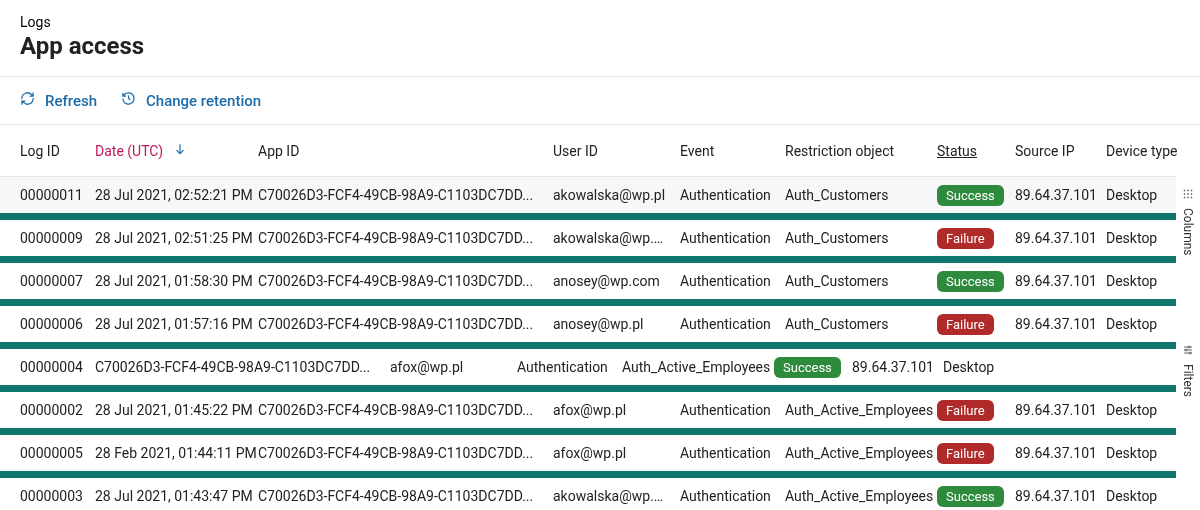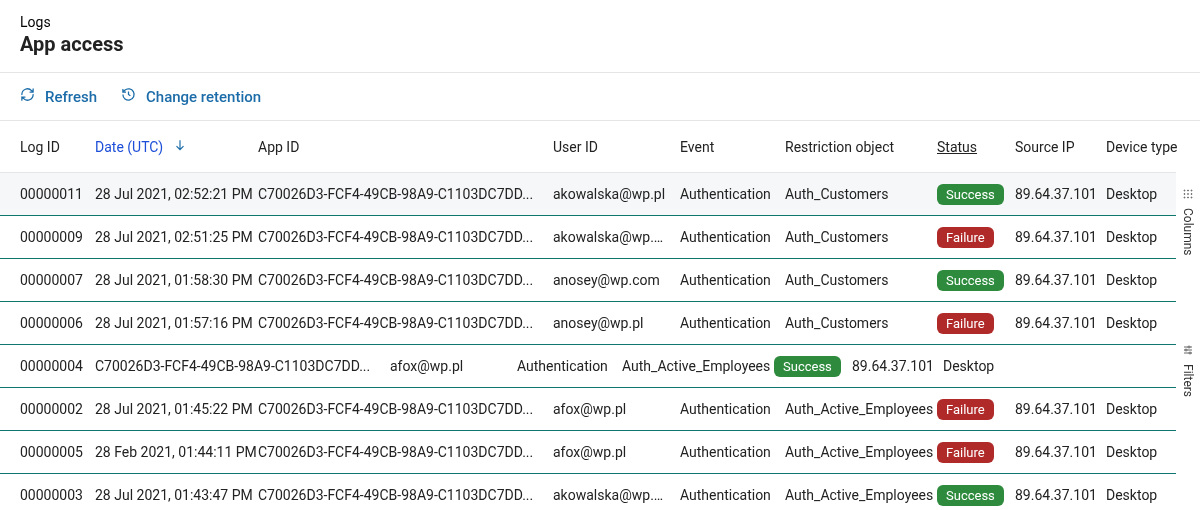--- a/index.html
+++ b/index.html
@@ -15,21 +15,21 @@
     }
     .header {
       padding: 14px 20px 0px 20px;
     }
     .breadcrumb {
       color: #000000;
       font-size: 14px;
       margin-bottom: 2px;
     }
     .page-title {
-      font-size: 20px;
+      font-size: 24px;
       font-weight: 700;
       color: #222;
       margin-bottom: 16px;
     }
     .divider {
       height: 1px; background: #e5e5e5; width: 100%;
     }
     .toolbar {
       display: flex; gap: 24px; padding: 14px 20px; align-items: flex-end;
     }
@@ -40,29 +40,29 @@
     .toolbar .action svg { width: 15px; height: 15px; fill: none; stroke: #1b6ca8; stroke-width: 2; }
     .divider2 { height: 1px; background: #e5e5e5; width: 100%; }
 
     .table {
       width: calc(100% - 24px);
     }
     .thead, .row {
       display: flex;
       align-items: center;
       padding: 0 20px;
-      border-bottom: 1px solid #0f766e;
+      border-bottom: 7px solid #0f766e;
     }
     .thead {
       height: 52px;
       color: #222;
       font-weight: 400;
       border-bottom: 1px solid #e5e5e5;
     }
-    .thead .sortcol { color: #1d4ed8; display: inline-flex; align-items: center; gap: 10px; }
+    .thead .sortcol { color: #be185d; display: inline-flex; align-items: center; gap: 10px; }
     .row {
       height: 43px;
       white-space: nowrap;
     }
     .row:nth-child(1){ background: #f6f7f8; }
 
     .c-logid { width: 75px; flex: 0 0 auto; }
     .c-date  { width: 163px; flex: 0 0 auto; }
     .c-appid { width: 295px; flex: 0 0 auto; overflow: hidden; text-overflow: ellipsis; padding-right:8px;}
     .c-user  { width: 127px; flex: 0 0 auto; overflow: hidden; text-overflow: ellipsis; padding-right:12px;}

